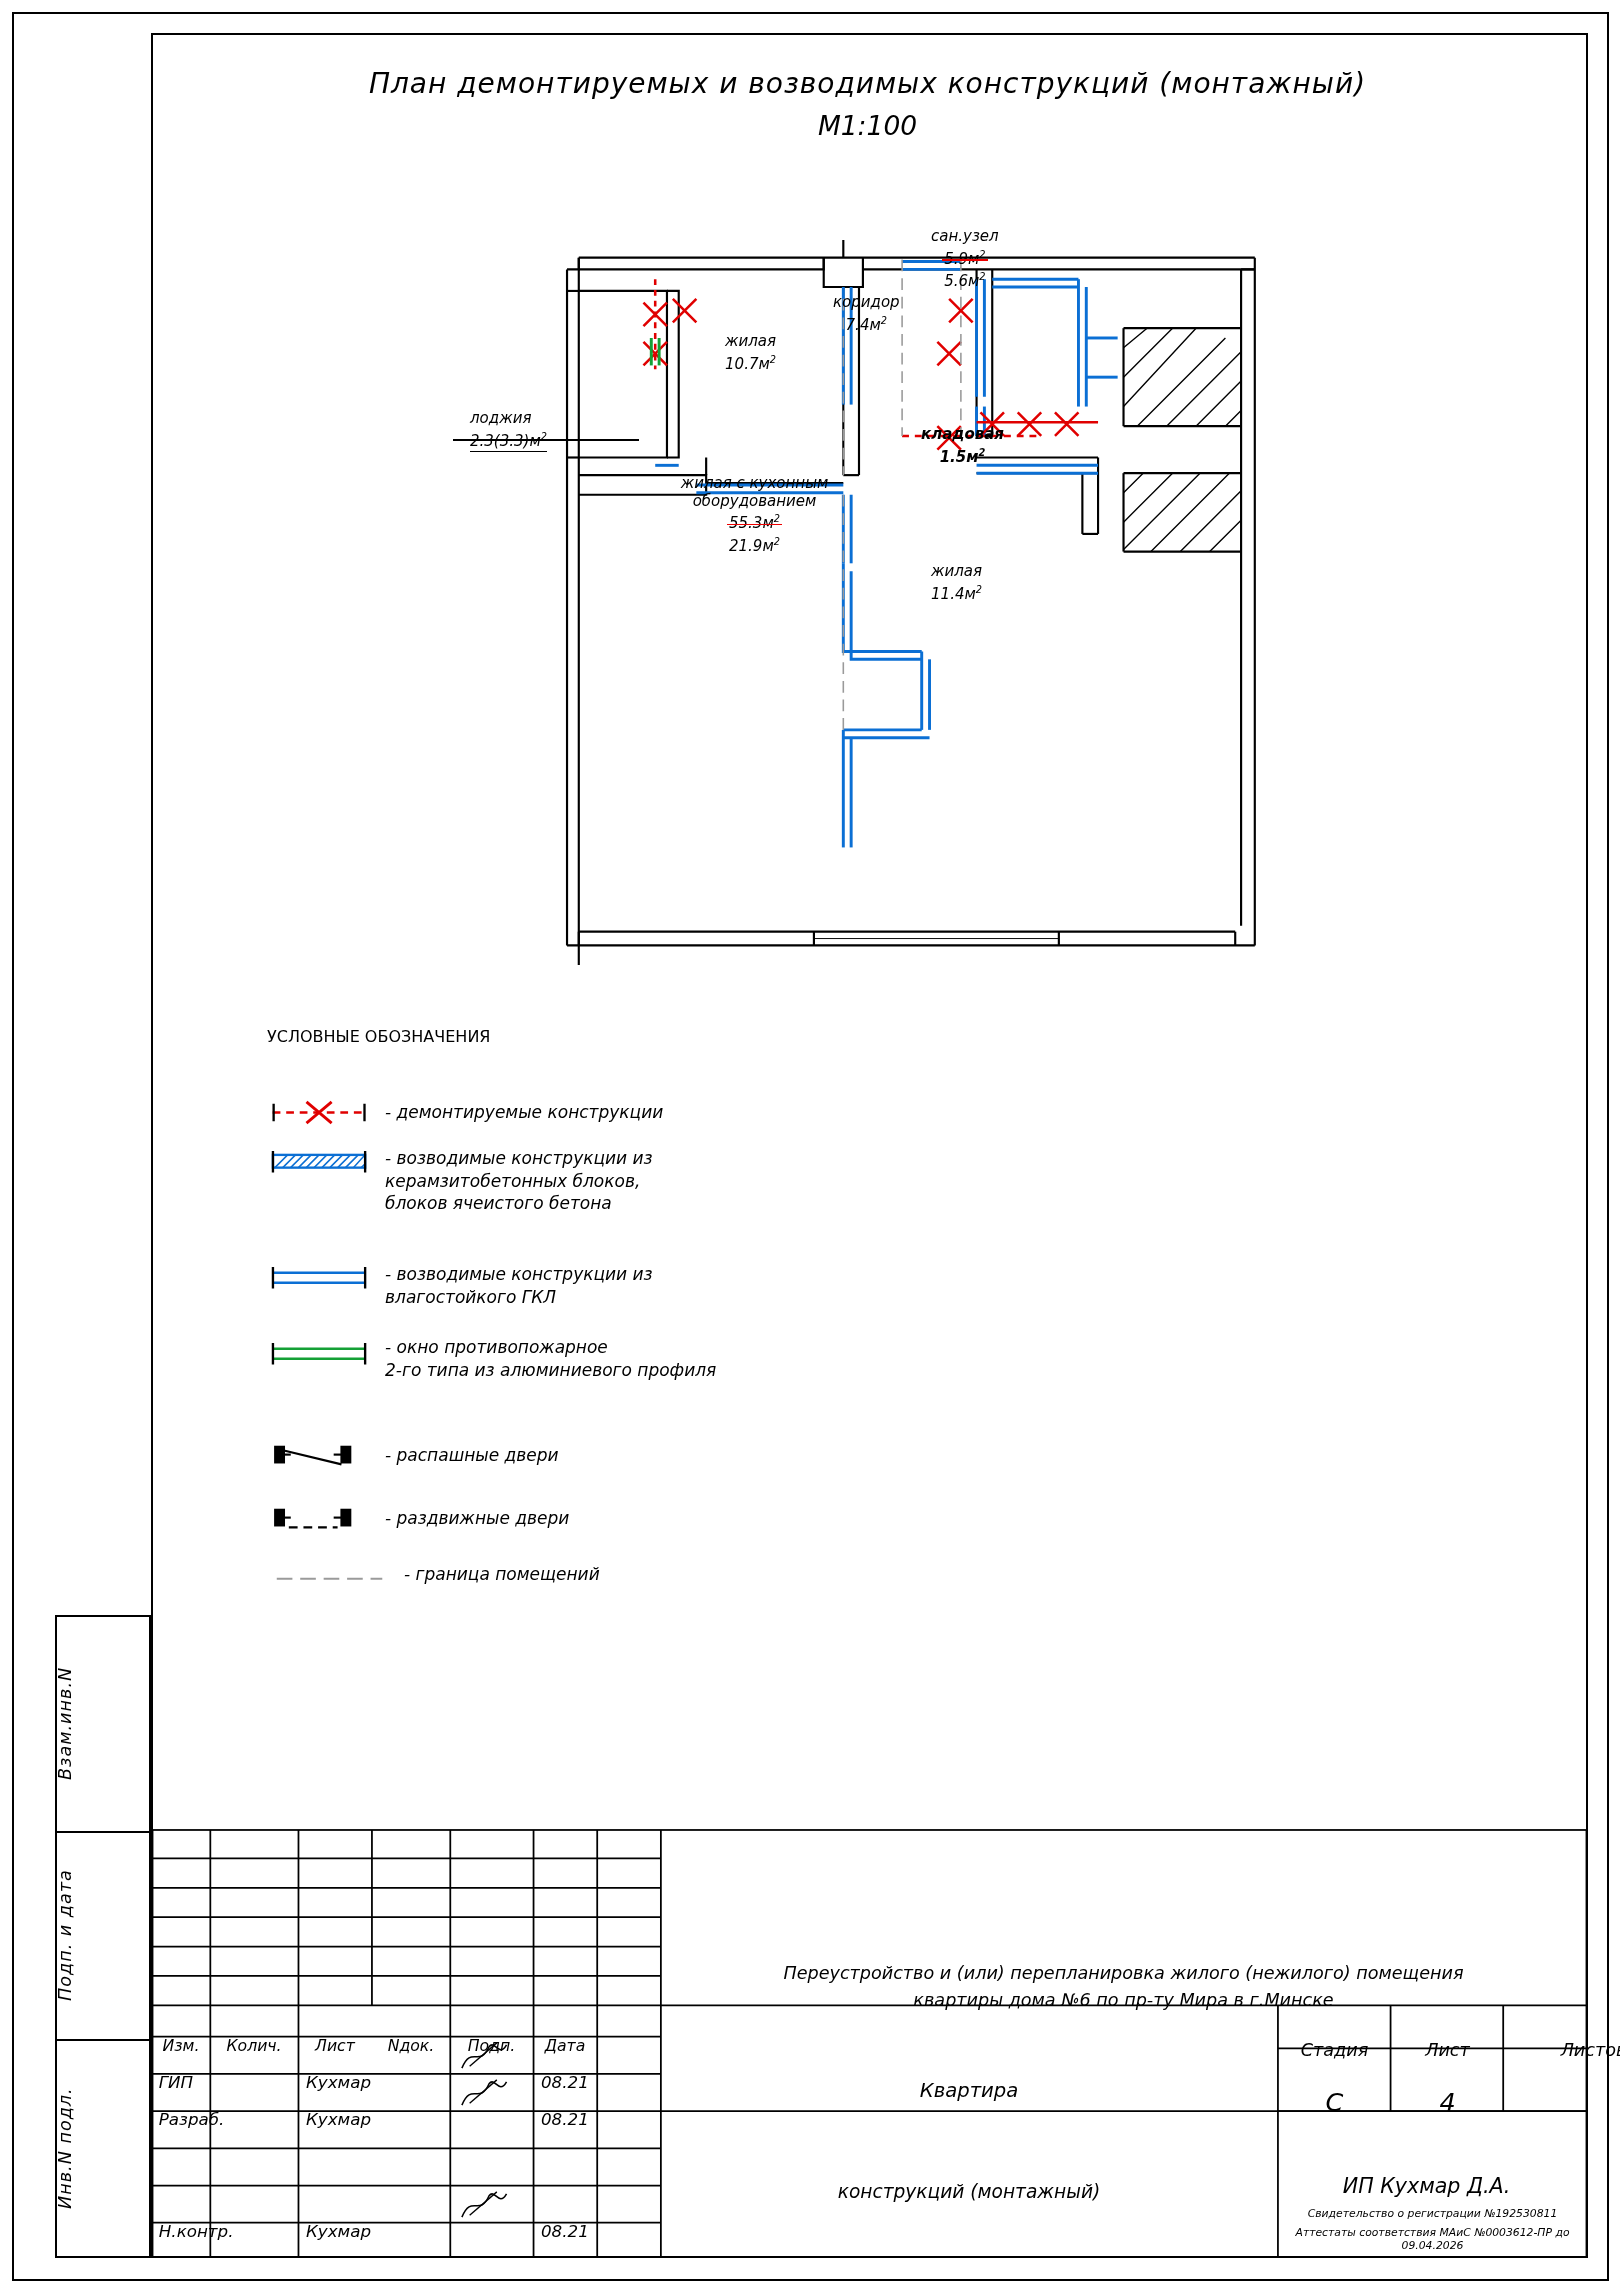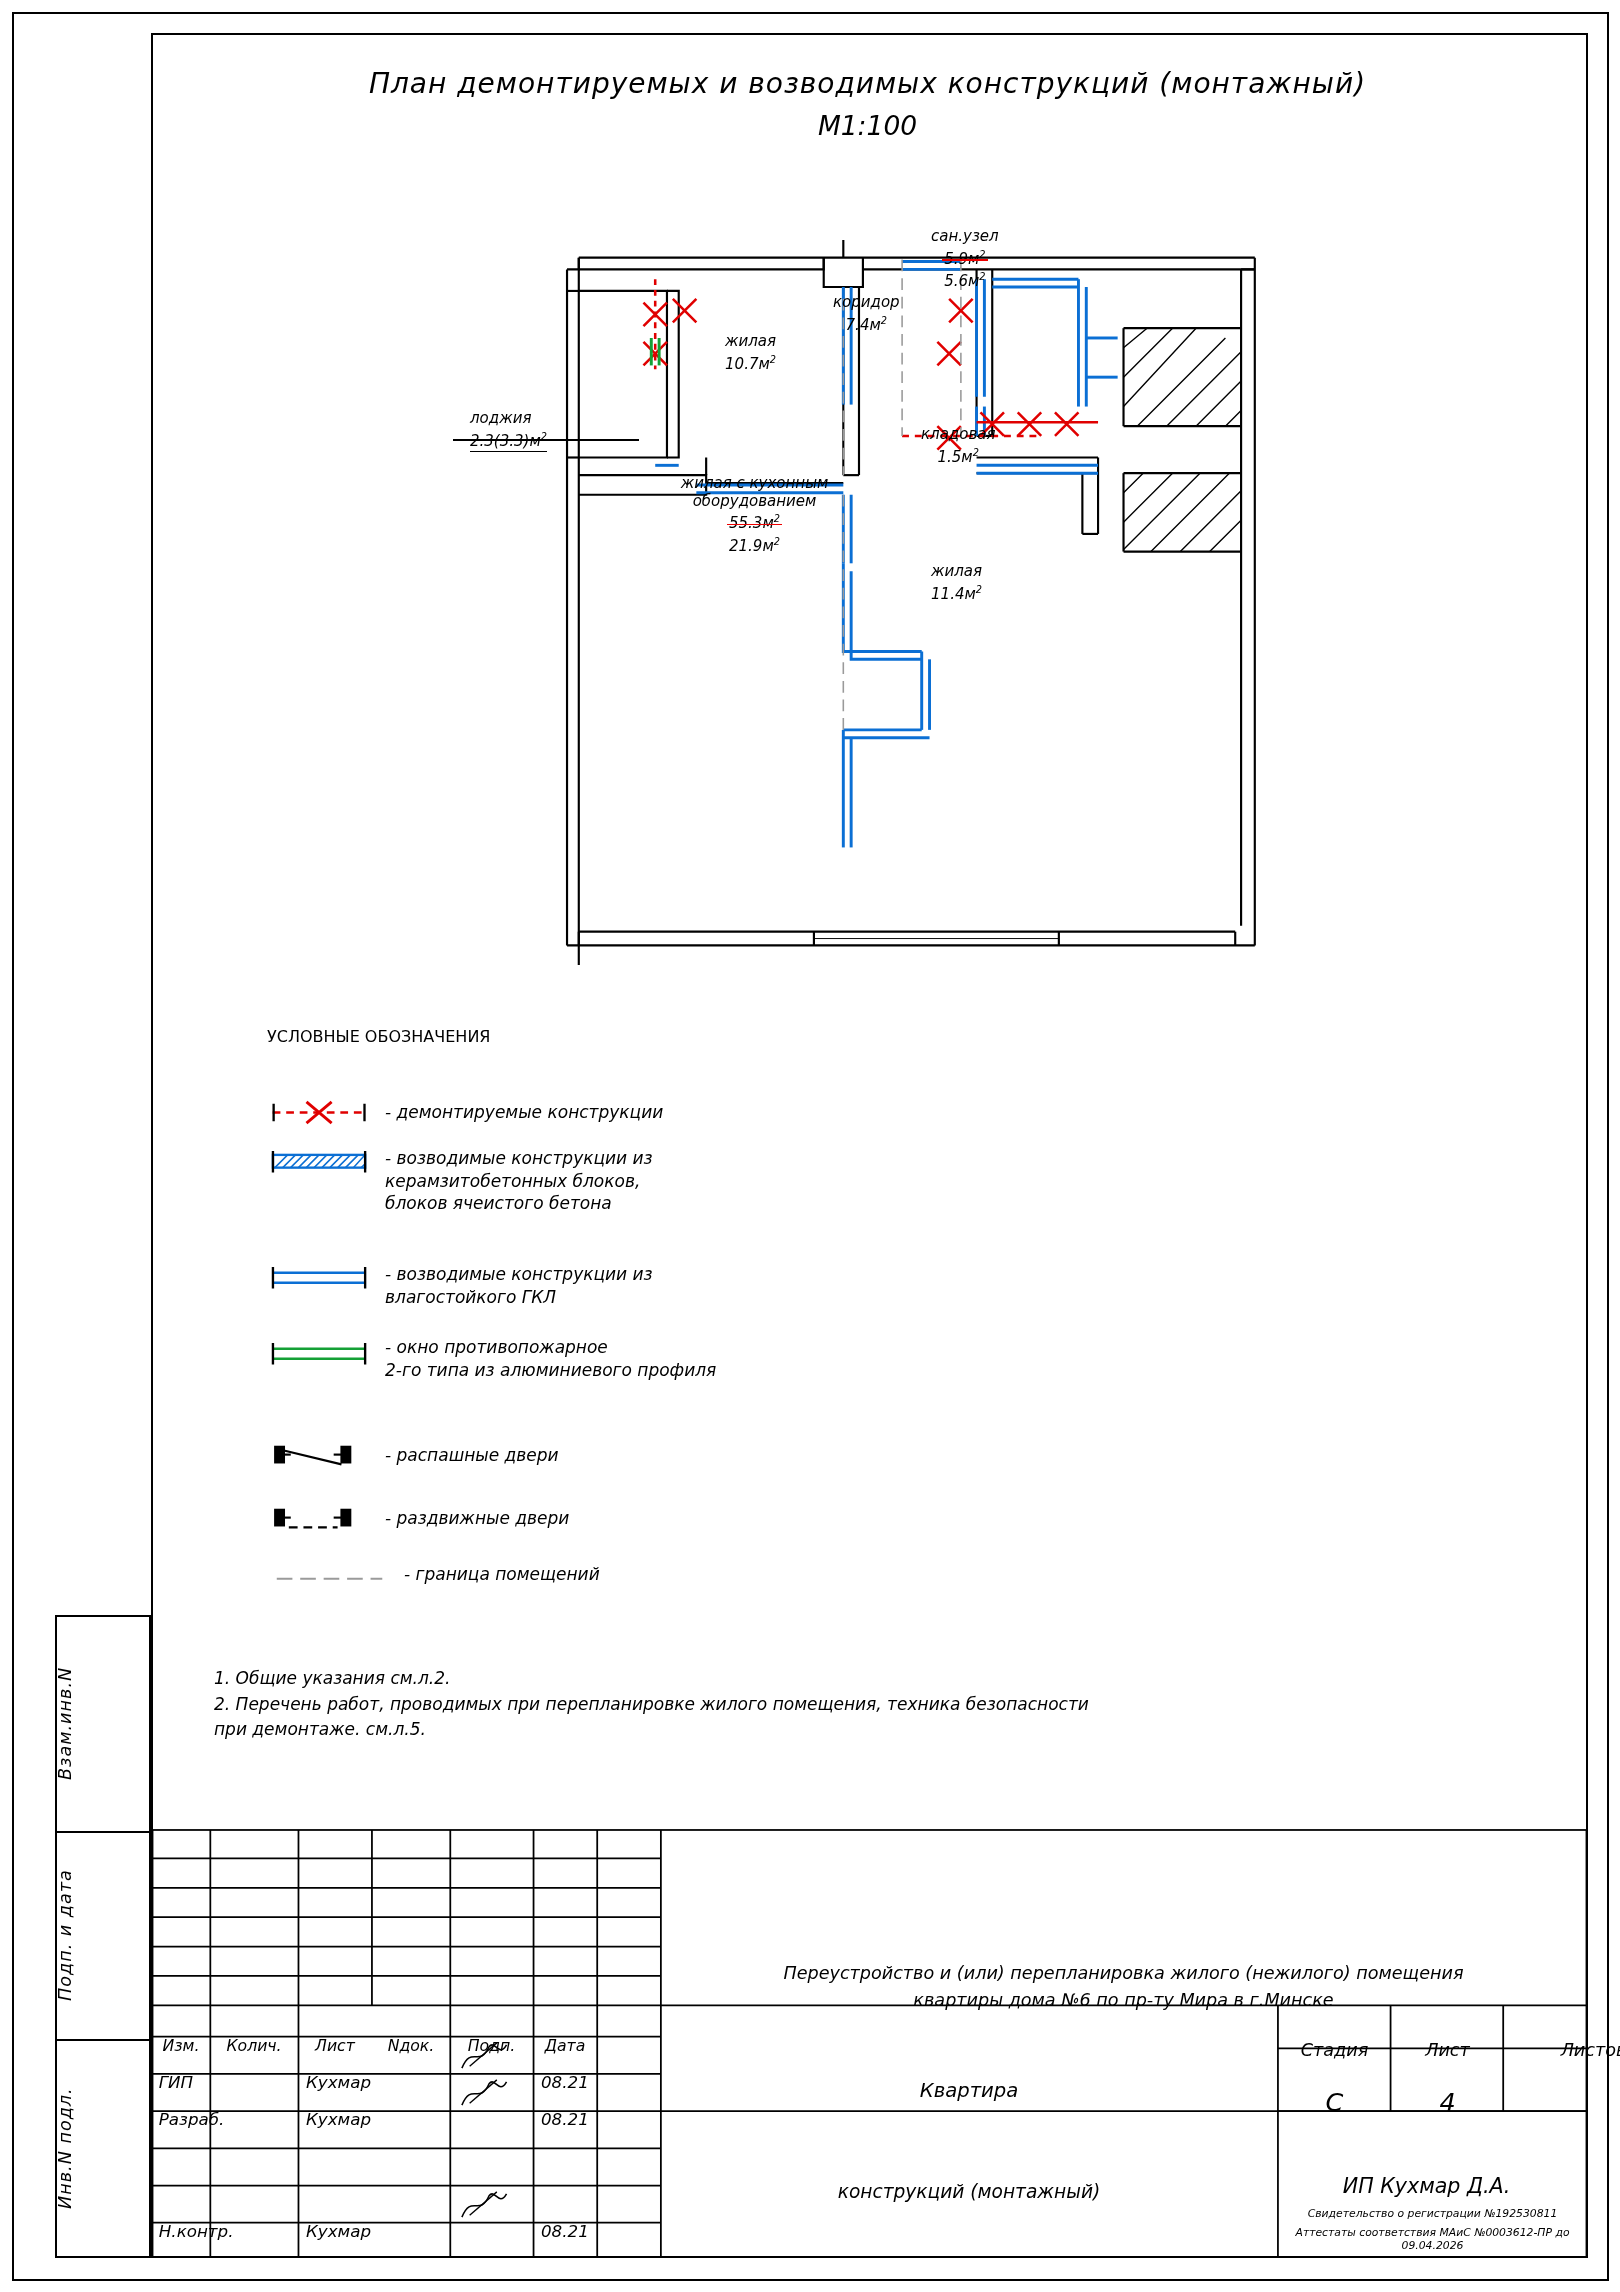--- a/index.html
+++ b/index.html
@@ -159,21 +159,21 @@
       <span>жилая</span><br><span>10.7м</span><sup>2</sup>
     </div>
     <div class="abs rlabel" style="left:284px;top:54px;">
       <span>коридор</span><br><span>7.4м</span><sup>2</sup>
     </div>
     <div class="abs rlabel" style="left:382px;top:-11.8px;">
       <span>сан.узел</span><br>
       <span class="strike"><span>5.9м</span><sup>2</sup></span><br>
       <span>5.6м</span><sup>2</sup>
     </div>
-    <div class="abs rlabel" style="left:372px;top:186px;">
+    <div class="abs rlabel" style="left:372px;top:186px;font-weight:bold;">
       <span>кладовая</span><br><span>1.5м</span><sup>2</sup>
     </div>
     <div class="abs rlabel" style="left:78px;top:235px;width:255px;">
       <span>жилая с кухонным оборудованием</span><br>
       <span class="strike"><span>55.3м</span><sup>2</sup></span><br>
       <span>21.9м</span><sup>2</sup>
     </div>
     <div class="abs rlabel" style="left:382px;top:323px;">
       <span>жилая</span><br><span>11.4м</span><sup>2</sup>
     </div>
@@ -272,25 +272,20 @@
     <div class="abs leg-txt" style="left:118px;top:409px;">- раздвижные двери</div>
 
     <div class="abs" style="left:0;top:469px;width:127px;height:23.5px;">
       <svg width="127" height="23.5" viewBox="0 0 130 24">
         <path d="M10 12 L118 12" stroke="#9a9a9a" stroke-width="2.2" stroke-dasharray="16 8" fill="none"></path>
       </svg>
     </div>
     <div class="abs leg-txt" style="left:137px;top:465px;">- граница помещений</div>
   </div>
 
-  <div class="abs" style="left:214px;top:1666px;width:1353px;">
-    <div class="note">1. Общие указания см.л.2.</div>
-    <div class="note">2. Перечень работ, проводимых при перепланировке жилого помещения, техника безопасности</div>
-    <div class="note">при демонтаже. см.л.5.</div>
-  </div>
 
   <div class="abs" style="left:55px;top:1615px;width:96px;height:643px;border:2px solid #000;box-sizing:border-box;"></div>
   <div class="abs" style="left:55px;top:1615px;width:96px;height:2px;background:#000;"></div>
   <div class="abs" style="left:55px;top:1831px;width:96px;height:2px;background:#000;"></div>
   <div class="abs" style="left:55px;top:2039px;width:96px;height:2px;background:#000;"></div>
 
   <div class="abs vert" style="left:55px;top:1625px;width:96px;height:196px;">Взам.инв.N</div>
   <div class="abs vert" style="left:55px;top:1841px;width:96px;height:188px;">Подп. и дата</div>
   <div class="abs vert" style="left:55px;top:2050px;width:96px;height:196px;">Инв.N подл.</div>
 

